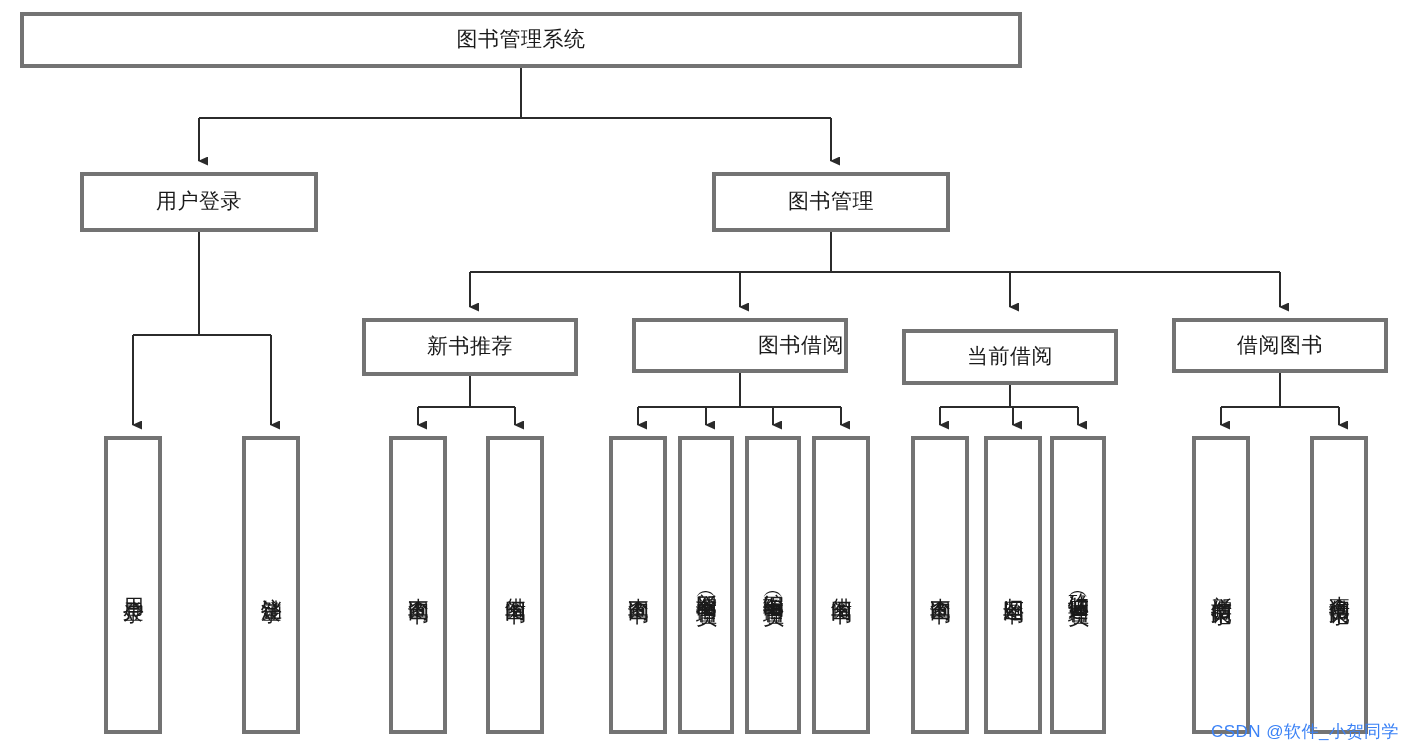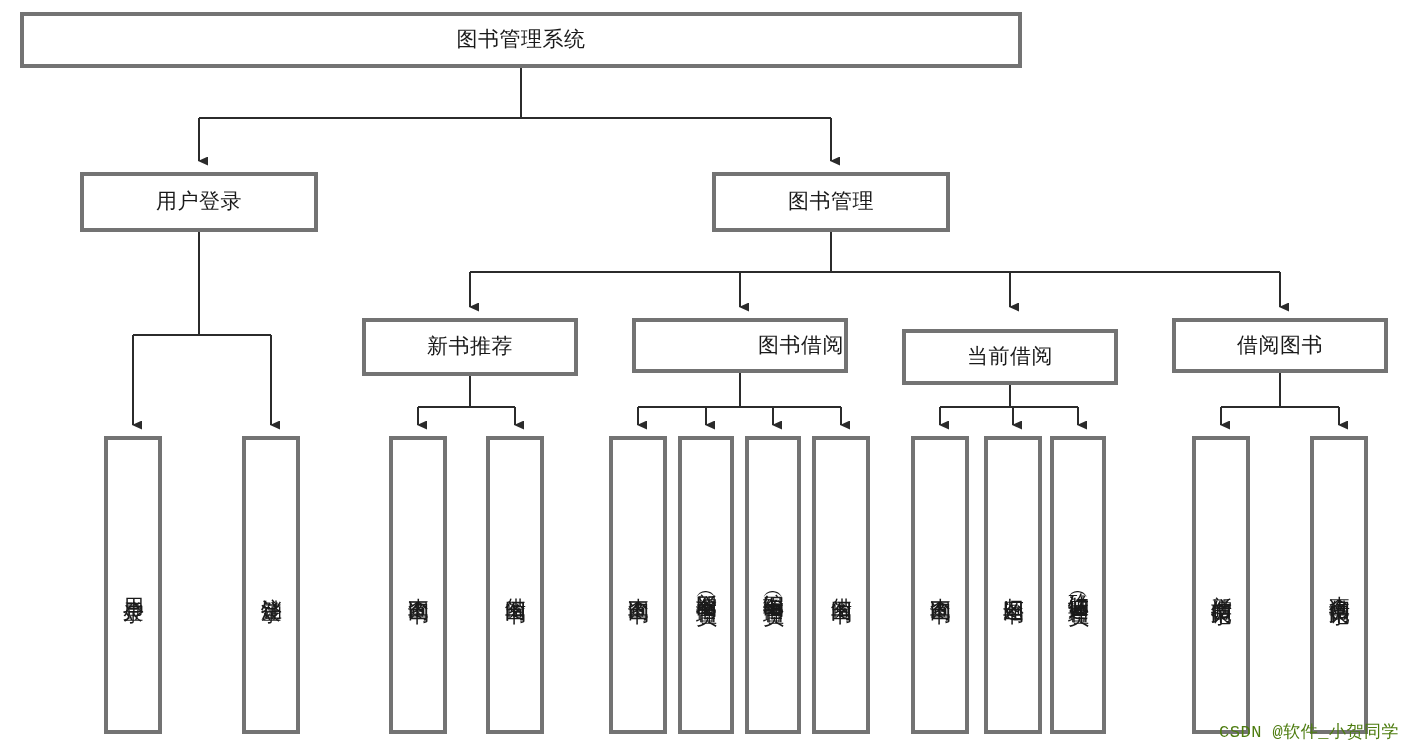--- a/index.html
+++ b/index.html
@@ -63,23 +63,23 @@
     font-size: 21px;
     line-height: 1.28;
     letter-spacing: 2px;
     max-height: 268px;
     white-space: nowrap;
   }
   .watermark {
     position: absolute;
     right: 6px;
     bottom: 4px;
-    font-family: Liberation Mono, monospace;
+    font-family: Liberation Sans, sans-serif;
     font-size: 17px;
-    color: #4d7c0f;
+    color: #3b82f6;
     white-space: nowrap;
     letter-spacing: 0.5px;
   }
 </style>
 </head>
 <body>
 
 <div id="diagram-root">
 
   <svg class="edges" viewBox="0 0 1405 747" xmlns="http://www.w3.org/2000/svg">

